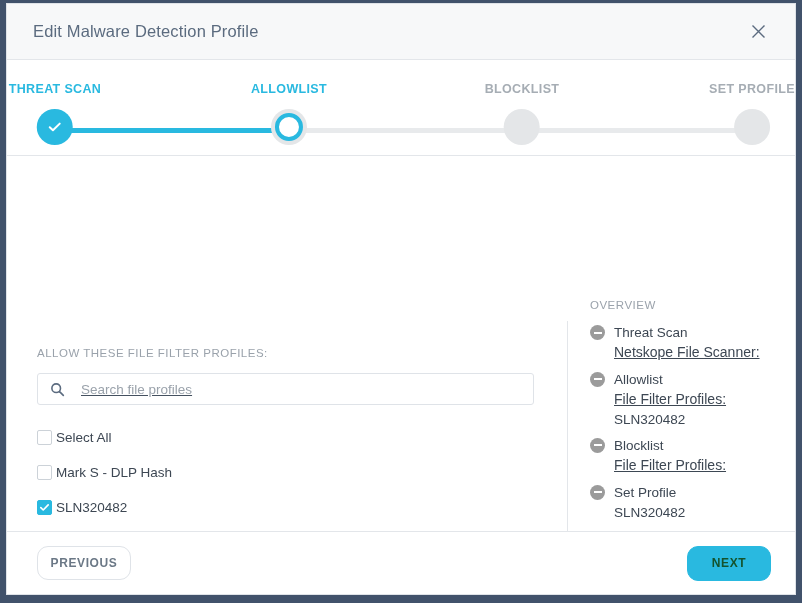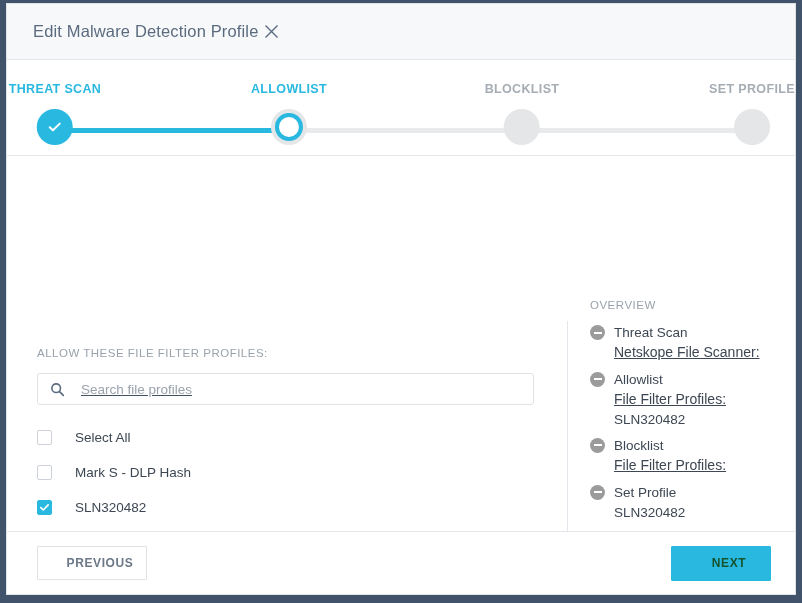--- a/index.html
+++ b/index.html
@@ -29,20 +29,21 @@
   }
 
   
   .modal-header {
     height: 56px;
     min-height: 56px;
     background: #f7f8f9;
     border-bottom: 1px solid #e3e6ea;
     display: flex;
     align-items: center;
+    justify-content: space-between;
     padding: 0 24px 0 26px;
     box-sizing: border-box;
   }
   .modal-title {
     font-size: 16.5px;
     color: #5b6b7f;
     letter-spacing: .15px;
   }
   .close-btn {
     width: 26px;
@@ -201,21 +202,21 @@
     display: flex;
     align-items: center;
     justify-content: center;
   }
   .cbox.checked {
     background: #29b9e0;
     border-color: #29b9e0;
   }
   .cbox svg { display: block; }
   .check-label {
-    margin-left: 23px;
+    margin-left: 4px;
     font-size: 13.5px;
     color: #3d4753;
   }
 
   
   .ov-group { margin-bottom: 4px; }
   .ov-head {
     display: flex;
     align-items: center;
     margin-bottom: 3px;
@@ -268,26 +269,25 @@
     justify-content: space-between;
     padding: 0 24px 0 30px;
     box-sizing: border-box;
     background: #fff;
   }
   .btn {
     font-family: "Liberation Sans", sans-serif;
     font-size: 12px;
     font-weight: bold;
     letter-spacing: .6px;
-    border-radius: 1px;
+    border-radius: 11px;
     cursor: pointer;
     display: inline-flex;
     align-items: center;
     justify-content: center;
-    padding-left: 16px;
   }
   .btn-secondary {
     width: 92px;
     height: 32px;
     background: #fff;
     border: 1px solid #dfe3e8;
     color: #6b7886;
   }
   .btn-primary {
     width: 82px;

